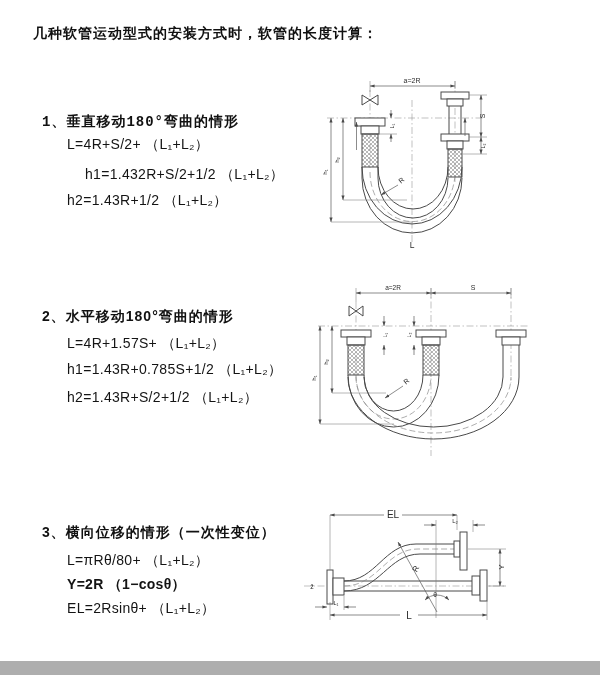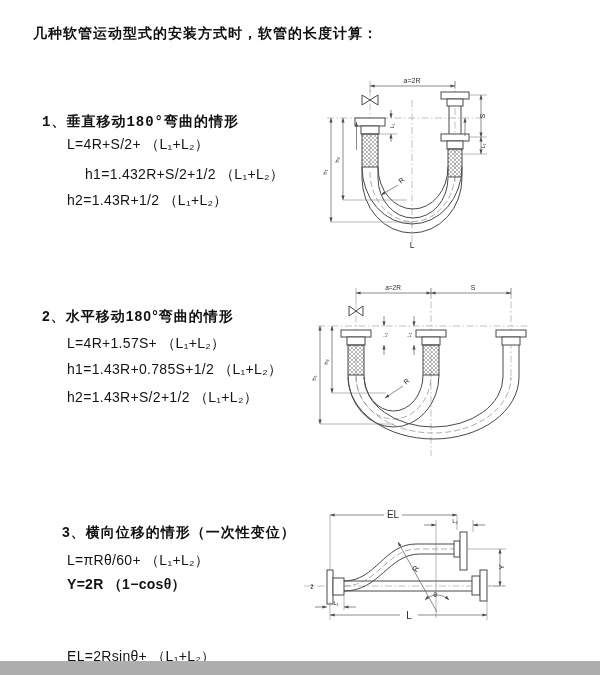--- a/index.html
+++ b/index.html
@@ -13,21 +13,21 @@
     left:33px;top:25px;font-size:14px;font-weight:bold;letter-spacing:1px;color:#111;
   }
   .sec-heading{
     font-size:14px;font-weight:bold;letter-spacing:1px;color:#111;white-space:nowrap;
   }
   .formula{
     font-size:14px;font-weight:400;letter-spacing:.3px;color:#141414;white-space:nowrap;
   }
   #h1s{left:42px;top:113px;font-family:Liberation Mono, monospace;} #f11{left:67px;top:136px;} #f12{left:67px;top:166px;margin-left:18px;} #f13{left:67px;top:192px;}
   #h2s{left:42px;top:308px;} #f21{left:67px;top:335px;} #f22{left:67px;top:361px;} #f23{left:67px;top:389px;}
-  #h3s{left:42px;top:524px;margin-left:20px;} #f31{left:67px;top:552px;} #f32{left:67px;top:576px;font-weight:bold;} #f33{left:67px;top:600px;margin-top:48px;}
+  #h3s{left:42px;top:524px;} #f31{left:67px;top:552px;} #f32{left:67px;top:576px;font-weight:bold;} #f33{left:67px;top:600px;}
   #d1{left:315px;top:72px;} #d2{left:306px;top:278px;} #d3{left:296px;top:498px;}
   .bottom-strip{left:0;top:661px;width:600px;height:14px;background:#aeaeae;}
   svg text{font-family:"Liberation Sans","DejaVu Sans",sans-serif;fill:#2b2b2b;}
   .obj{stroke:#4a4a4a;stroke-width:1;fill:none;}
   .objf{stroke:#4a4a4a;stroke-width:1;fill:#ffffff;}
   .dim{stroke:#5a5a5a;stroke-width:.7;fill:none;}
   .ext{stroke:#7a7a7a;stroke-width:.55;fill:none;}
   .cl{stroke:#999;stroke-width:.6;fill:none;stroke-dasharray:7 2.5 1.5 2.5;}
   .hcl{stroke:#8a8a8a;stroke-width:.7;fill:none;stroke-dasharray:6 3;}
 </style>
@@ -40,21 +40,21 @@
 <div class="abs formula" id="f11">L=4R+S/2+ （L₁+L₂）</div>
 <div class="abs formula" id="f12">h1=1.432R+S/2+1/2 （L₁+L₂）</div>
 <div class="abs formula" id="f13">h2=1.43R+1/2 （L₁+L₂）</div>
 
 <div class="abs sec-heading" id="h2s">2、水平移动180°弯曲的情形</div>
 <div class="abs formula" id="f21">L=4R+1.57S+ （L₁+L₂）</div>
 <div class="abs formula" id="f22">h1=1.43R+0.785S+1/2 （L₁+L₂）</div>
 <div class="abs formula" id="f23">h2=1.43R+S/2+1/2 （L₁+L₂）</div>
 
 <div class="abs sec-heading" id="h3s">3、横向位移的情形（一次性变位）</div>
-<div class="abs formula" id="f31">L=πRθ/60+ （L₁+L₂）</div>
+<div class="abs formula" id="f31">L=πRθ/80+ （L₁+L₂）</div>
 <div class="abs formula" id="f32">Y=2R （1−cosθ）</div>
 <div class="abs formula" id="f33">EL=2Rsinθ+ （L₁+L₂）</div>
 
 <svg class="abs" id="d1" width="240" height="185" viewBox="0 0 240 185">
   <defs>
     <marker id="ar1" viewBox="0 0 10 10" refX="10" refY="5" markerWidth="6.5" markerHeight="6.5" orient="auto-start-reverse">
       <path d="M0,1.5 L10,5 L0,8.5 z" fill="#4a4a4a"></path>
     </marker>
     <pattern id="ht1" width="4" height="4" patternUnits="userSpaceOnUse">
       <line x1="0" y1="0" x2="4" y2="4" stroke="#888" stroke-width="0.6"></line>

